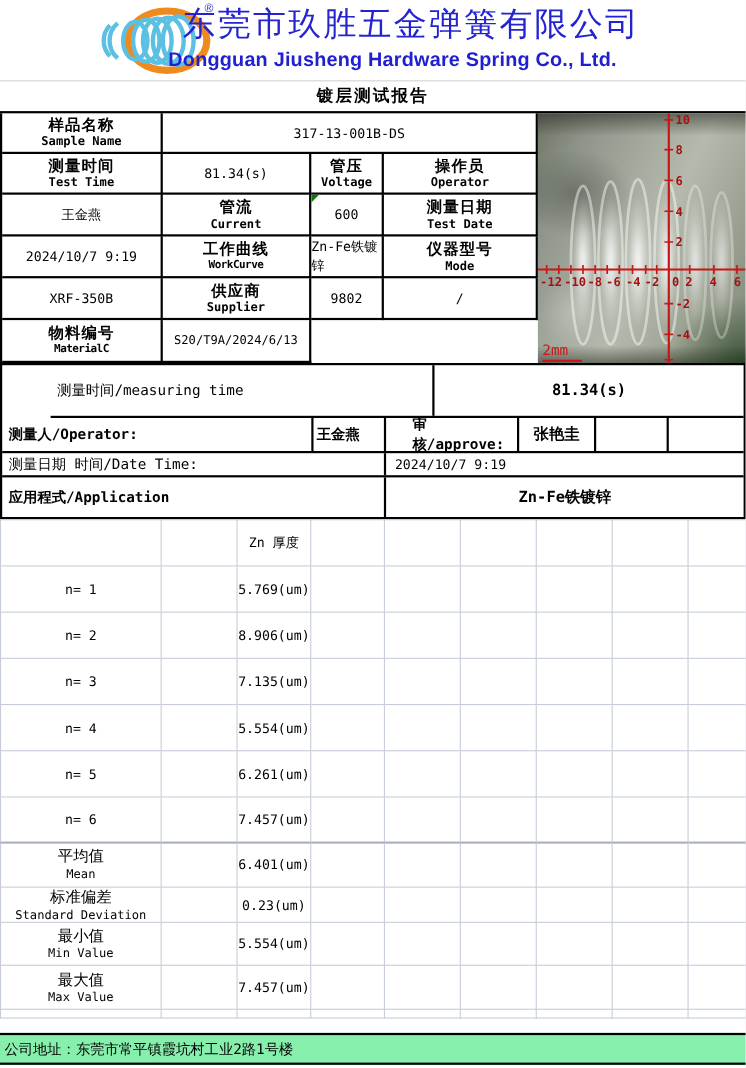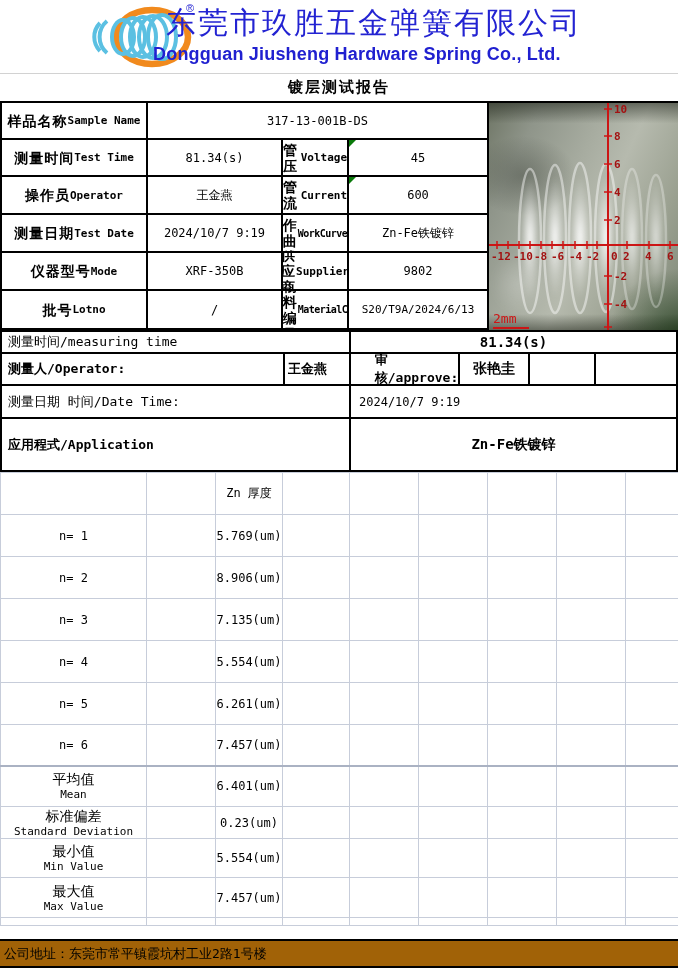--- a/index.html
+++ b/index.html
@@ -33,21 +33,21 @@
   }
   
   .info-table {
     position:absolute; left:0; top:103px; width:489px; height:227px;
     border-left:2px solid #000; display:grid;
     grid-template-columns:146px 135px 66px 1fr;
     grid-template-rows:37px 37px 38px 38px 38px 1fr;
   }
   .info-table .cell {
     border-right:2px solid #000; border-bottom:2px solid #000;
-    display:flex; flex-direction:row; align-items:center; justify-content:center;
+    display:flex; flex-direction:column; align-items:center; justify-content:center;
     position:relative; overflow:hidden;
   }
   .lbl-cn { font-size:14px; font-weight:bold; line-height:16px; letter-spacing:1px; }
   .lbl-en { font-size:11px; font-weight:bold; line-height:13px; }
   .lbl-en.tight { font-size:10px; letter-spacing:-0.5px; }
   .val { font-size:12px; }
   .span3 { grid-column:2 / 5; }
   .gtri { position:absolute; left:0; top:0; width:0; height:0;
           border-top:7px solid #0a7a0a; border-right:7px solid transparent; }
   
@@ -65,34 +65,34 @@
   .smudge { position:absolute; left:2px; top:150px; width:56px; height:62px; border-radius:50%;
             background:radial-gradient(closest-side, rgba(255,255,255,0.22), rgba(255,255,255,0) 100%); filter:blur(4px); }
   .scope svg { position:absolute; left:0; top:0; }
   
   .mid-table { position:absolute; left:0; top:330px; width:678px; height:142px;
                border:2px solid #000; display:flex; flex-direction:column; }
   .mrow { display:flex; border-bottom:2px solid #000; }
   .mrow:last-child { border-bottom:none; flex:1;border-radius:10px; }
   .mcell { border-right:2px solid #000; display:flex; align-items:center; overflow:hidden; }
   .mcell:last-child { border-right:none; flex:1; }
-  .r1 { height:22px; } .r2 { height:32px; } .r3 { height:33px;justify-content:center; }
+  .r1 { height:48px;margin-left:44px; } .r2 { height:32px; } .r3 { height:22px;justify-content:center; }
   .m-label { font-size:13px; padding-left:6px; }
   .m-bold { font-weight:bold; }
   .m-center { justify-content:center; }
   
   .grid-table { position:absolute; left:0; top:472px; width:678px; border-collapse:collapse; table-layout:fixed; }
   .grid-table td { border:1px solid #c7cdda; font-size:12px; text-align:center; overflow:hidden; }
   .grid-table tr.mean-row td { border-top:2px solid #aab2c3; }
   .stat-cn { font-size:14px; line-height:17px; display:block; }
   .stat-en { font-size:11px; line-height:13px; display:block; }
   
   .footer { position:absolute; left:0; top:939px; width:678px; height:29px;
             border-top:2px solid #000; border-bottom:2px solid #000;
-            display:flex; align-items:center; font-size:13px; padding-left:4px; background:#a16207; }
+            display:flex; align-items:center; font-size:13px; padding-left:4px; background:#86efac; }
 </style>
 </head>
 <body>
 
 <div class="page">
 
   <div class="header">
     <svg class="logo" viewBox="0 0 102 63">
       <ellipse cx="62" cy="32" rx="36" ry="27" fill="none" stroke="#f18a1d" stroke-width="6.5"></ellipse>
       <path d="M10 18 a 20 20 0 0 0 0 28" fill="none" stroke="#5bc0e2" stroke-width="4"></path>
@@ -124,24 +124,20 @@
       <span class="lbl-cn">测量时间</span>
       <span class="lbl-en">Test Time</span>
     </div>
     <div class="cell">
       <span class="val">81.34(s)</span>
     </div>
     <div class="cell">
       <span class="lbl-cn">管压</span>
       <span class="lbl-en">Voltage</span>
     </div>
-    <div class="cell">
-      <span class="gtri"></span>
-      <span class="val">45</span>
-    </div>
 
     <div class="cell">
       <span class="lbl-cn">操作员</span>
       <span class="lbl-en">Operator</span>
     </div>
     <div class="cell">
       <span class="val">王金燕</span>
     </div>
     <div class="cell">
       <span class="lbl-cn">管流</span>
@@ -175,24 +171,20 @@
       <span class="val">XRF-350B</span>
     </div>
     <div class="cell">
       <span class="lbl-cn">供应商</span>
       <span class="lbl-en">Supplier</span>
     </div>
     <div class="cell">
       <span class="val">9802</span>
     </div>
 
-    <div class="cell">
-      <span class="lbl-cn">批号</span>
-      <span class="lbl-en">Lotno</span>
-    </div>
     <div class="cell">
       <span class="val">/</span>
     </div>
     <div class="cell">
       <span class="lbl-cn">物料编号</span>
       <span class="lbl-en tight">MaterialC</span>
     </div>
     <div class="cell">
       <span class="val" style="font-size:11px;">S20/T9A/2024/6/13</span>
     </div>
@@ -267,21 +259,21 @@
   </div>
 
   <div class="mid-table">
     <div class="mrow r1">
       <div class="mcell m-label" style="width:349px;">测量时间/measuring time</div>
       <div class="mcell m-center m-bold" style="font-size:14px;">81.34(s)</div>
     </div>
     <div class="mrow r2">
       <div class="mcell m-label m-bold" style="width:283px;">测量人/Operator:</div>
       <div class="mcell m-bold" style="width:66px; font-size:13px; padding-left:3px;">王金燕</div>
-      <div class="mcell m-center m-bold" style="width:109px; font-size:13px;padding-left:24px;">审核/approve:</div>
+      <div class="mcell m-center m-bold" style="width:121px; font-size:13px;padding-left:24px;">审核/approve:</div>
       <div class="mcell m-bold" style="width:70px; font-size:14px; padding-left:13px;">张艳圭</div>
       <div class="mcell" style="width:66px;"></div>
       <div class="mcell"></div>
     </div>
     <div class="mrow r3">
       <div class="mcell m-label" style="width:349px;">测量日期 时间/Date Time:</div>
       <div class="mcell" style="font-size:12px; padding-left:8px;">2024/10/7 9:19</div>
     </div>
     <div class="mrow">
       <div class="mcell m-label m-bold" style="width:349px;">应用程式/Application</div>

